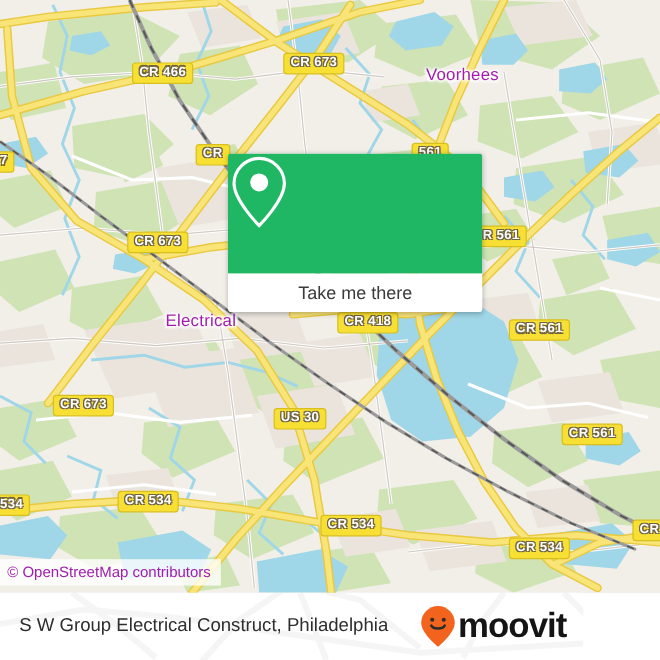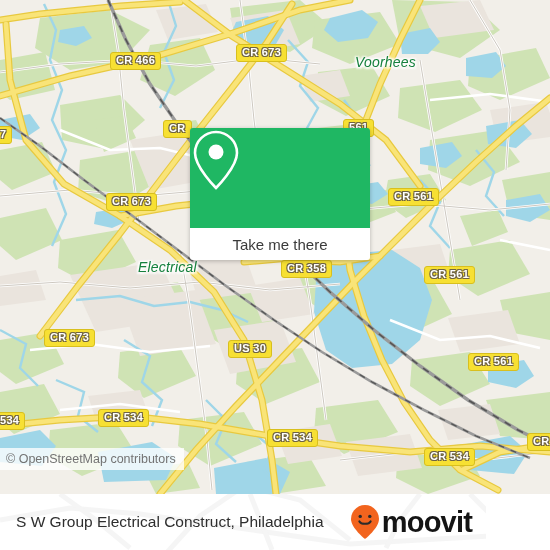--- a/index.html
+++ b/index.html
@@ -33,34 +33,33 @@
     text-shadow:
       -1px -1px 0 #6e6345, 1px -1px 0 #6e6345,
       -1px  1px 0 #6e6345, 1px  1px 0 #6e6345;
     z-index:6;
   }
 
   
   .place{
     position:absolute;
     font-size:14px;
-    color:#15803d;
+    color:#a21caf;
     white-space:nowrap;
     letter-spacing:.2px;
     text-shadow:
       -1.5px -1.5px 2px #fff, 1.5px -1.5px 2px #fff,
       -1.5px  1.5px 2px #fff, 1.5px  1.5px 2px #fff,
       0 0 3px #fff, 0 0 3px #fff;
     z-index:5;
-    font-style:italic;
   }
 
   
   #popup{
-    position:absolute;left:190px;top:128px;width:180px;
+    position:absolute;left:190px;top:128px;width:212px;
     z-index:20;
     border-radius:3px;
     overflow:hidden;
     box-shadow:0 1px 4px rgba(0,0,0,.25);
   }
   #popup-top{
     height:100px;
     background:#1fb763;
     display:flex;align-items:center;justify-content:center;
   }
@@ -68,24 +67,24 @@
     background:#ffffff;
     height:32px;
     display:flex;align-items:center;justify-content:center;
     font-size:15px;
     color:#3b3b3b;
     cursor:pointer;
   }
 
   
   #osm{
-    position:absolute;left:0;top:448px;
+    position:absolute;left:0;top:466px;
     background:rgba(255,255,255,.78);
     font-size:12.5px;
-    color:#737373;
+    color:#a21caf;
     padding:4px 8px 4px 6px;
     z-index:25;
     white-space:nowrap;
   }
 
   
   #footer{
     position:absolute;left:0;top:494px;width:486px;height:56px;
     background:#ffffff;
     overflow:hidden;
@@ -318,21 +317,21 @@
     <div class="place" style="left:355px;top:54px;">Voorhees</div>
     <div class="place" style="left:138px;top:259px;">Electrical</div>
 
     <div class="shield" style="left:110px;top:52px;">CR 466</div>
     <div class="shield" style="left:236px;top:44px;">CR 673</div>
     <div class="shield" style="left:-6px;top:126px;">7</div>
     <div class="shield" style="left:163px;top:120px;">CR</div>
     <div class="shield" style="left:343px;top:119px;">561</div>
     <div class="shield" style="left:388px;top:188px;">CR 561</div>
     <div class="shield" style="left:106px;top:193px;">CR 673</div>
-    <div class="shield" style="left:281px;top:260px;">CR 358</div>
+    <div class="shield" style="left:281px;top:260px;">CR 418</div>
     <div class="shield" style="left:424px;top:266px;">CR 561</div>
     <div class="shield" style="left:44px;top:329px;">CR 673</div>
     <div class="shield" style="left:228px;top:340px;">US 30</div>
     <div class="shield" style="left:468px;top:353px;">CR 561</div>
     <div class="shield" style="left:-6px;top:412px;">534</div>
     <div class="shield" style="left:98px;top:409px;">CR 534</div>
     <div class="shield" style="left:267px;top:429px;">CR 534</div>
     <div class="shield" style="left:424px;top:448px;">CR 534</div>
     <div class="shield" style="left:527px;top:433px;">CR</div>
 

